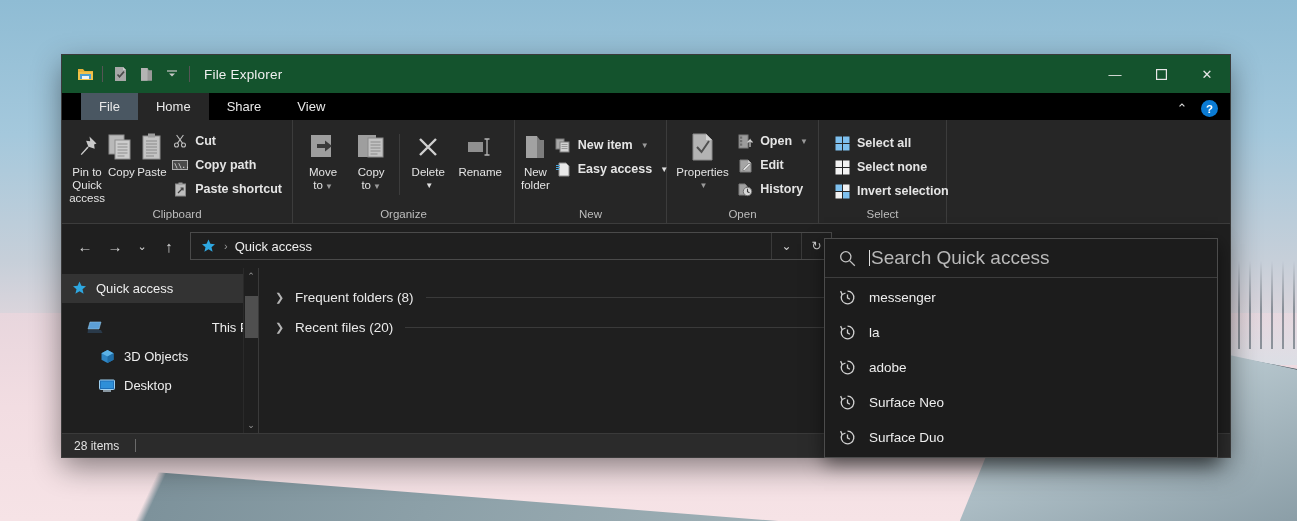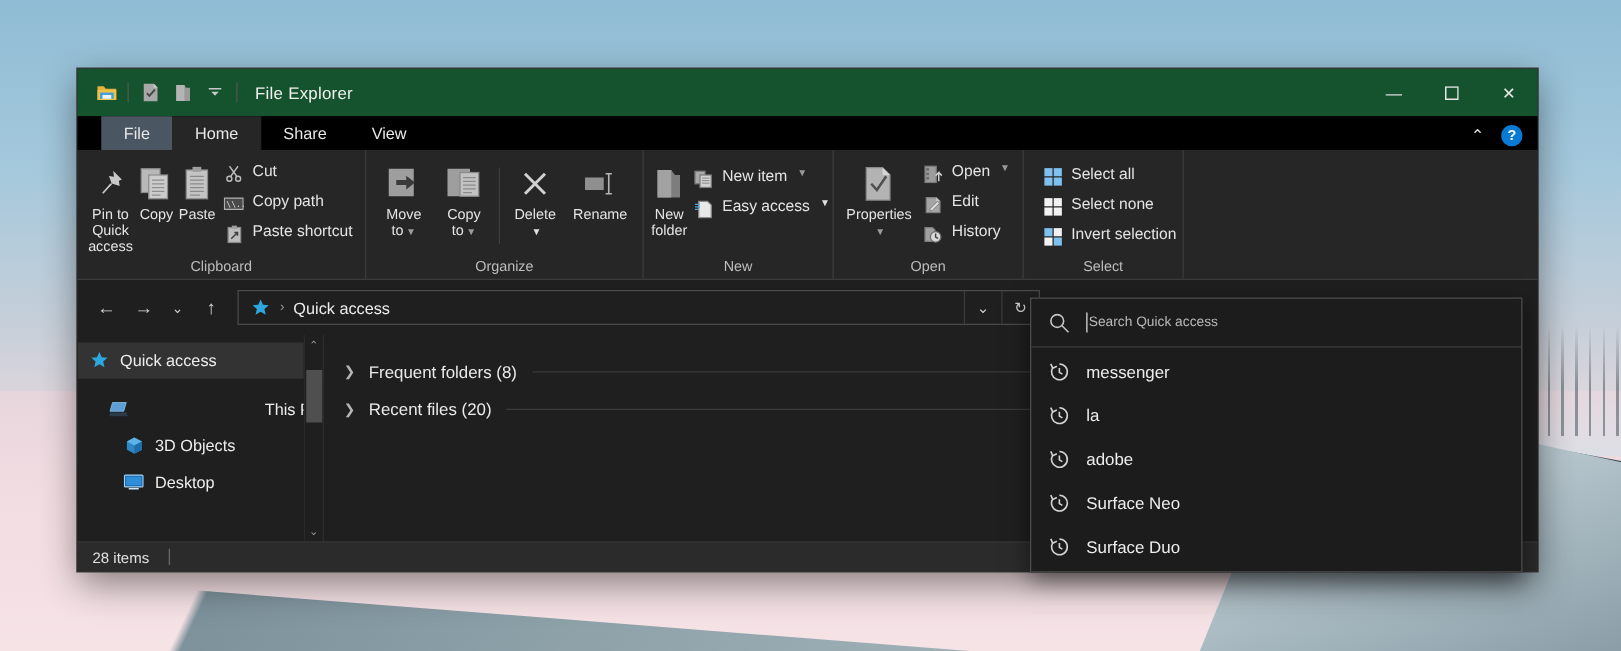--- a/index.html
+++ b/index.html
@@ -110,22 +110,22 @@
     line-height: 18px;
   }
   .big-btn {
     width: 62px; display: flex; flex-direction: column; 
     padding-top: 4px; color: #e4e4e4; font-size: 11.5px; text-align: center; line-height: 13px;
   }
   .big-btn .ic { height: 34px; display: flex; align-items: center; justify-content: center; }
   .big-btn .lbl { margin-top: 2px; }
   .small-col { display: flex; flex-direction: column; padding-top: 4px; gap: 2px; }
   .small-btn {
-    display: flex; gap: 6px; height: 22px;
-    color: #e4e4e4; font-size: 12.5px; padding: 0 4px; white-space: nowrap;
+    display: flex; align-items: center; gap: 6px; height: 22px;
+    color: #e4e4e4; font-size: 12.5px; padding: 0 4px; white-space: nowrap; font-weight: bold;
   }
   .small-btn .ic { width: 18px; height: 18px; display: flex; align-items: center; justify-content: center; }
   .caret { color: #9a9a9a; font-size: 8px; margin-left: 2px; }
   .caret-lit { color: #e0e0e0; font-size: 8px; margin-left: 2px; }
   .vdiv { width: 1px; background: #3c3c3c; margin: 8px 4px 10px 4px; align-self: stretch; }
 
   
   .addrrow {
     flex: 0 0 44px; display: flex; align-items: center; background: #1f1f1f;
     padding: 0 8px; gap: 0;
@@ -198,21 +198,21 @@
     display: flex; flex-direction: column;
   }
   .search-input-row {
     height: 39px; display: flex; align-items: center; gap: 0;
     border-bottom: 1px solid #3d3d3d; flex: 0 0 39px;
   }
   .search-ic { width: 44px; display: flex; align-items: center; justify-content: center; }
   .search-caret {
     width: 1px; height: 16px; background: #e0e0e0; margin-right: 1px;
   }
-  .search-ph { font-size: 11px; color: #b9b9b9; }
+  .search-ph { font-size: 19px; color: #b9b9b9; }
   .sugg-list { flex: 1; padding-top: 2px; }
   .sugg {
     height: 35px; display: flex; align-items: center; gap: 0;
     font-size: 13.5px; color: #ededed;
   }
   .sugg-ic { width: 44px; display: flex; align-items: center; justify-content: center; }
 </style>
 </head>
 <body>
 

